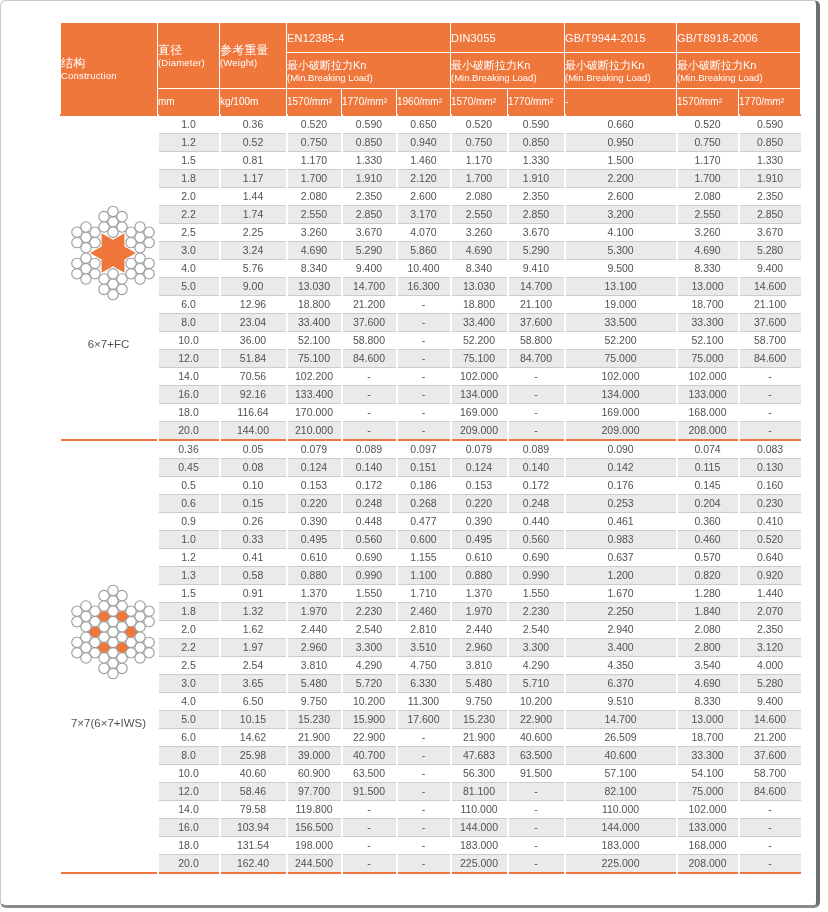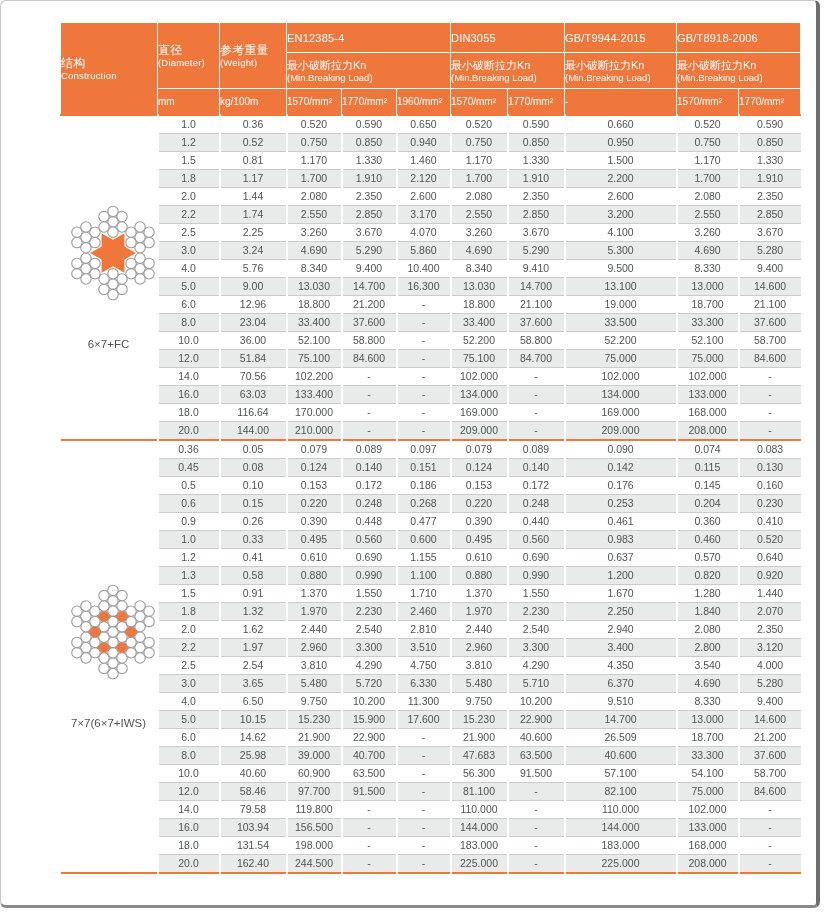--- a/index.html
+++ b/index.html
@@ -349,21 +349,21 @@
           <td>-</td>
           <td>-</td>
           <td>102.000</td>
           <td>-</td>
           <td>102.000</td>
           <td>102.000</td>
           <td>-</td>
         </tr>
         <tr>
           <td>16.0</td>
-          <td>63.03</td>
+          <td>92.16</td>
           <td>133.400</td>
           <td>-</td>
           <td>-</td>
           <td>134.000</td>
           <td>-</td>
           <td>134.000</td>
           <td>133.000</td>
           <td>-</td>
         </tr>
         <tr>

